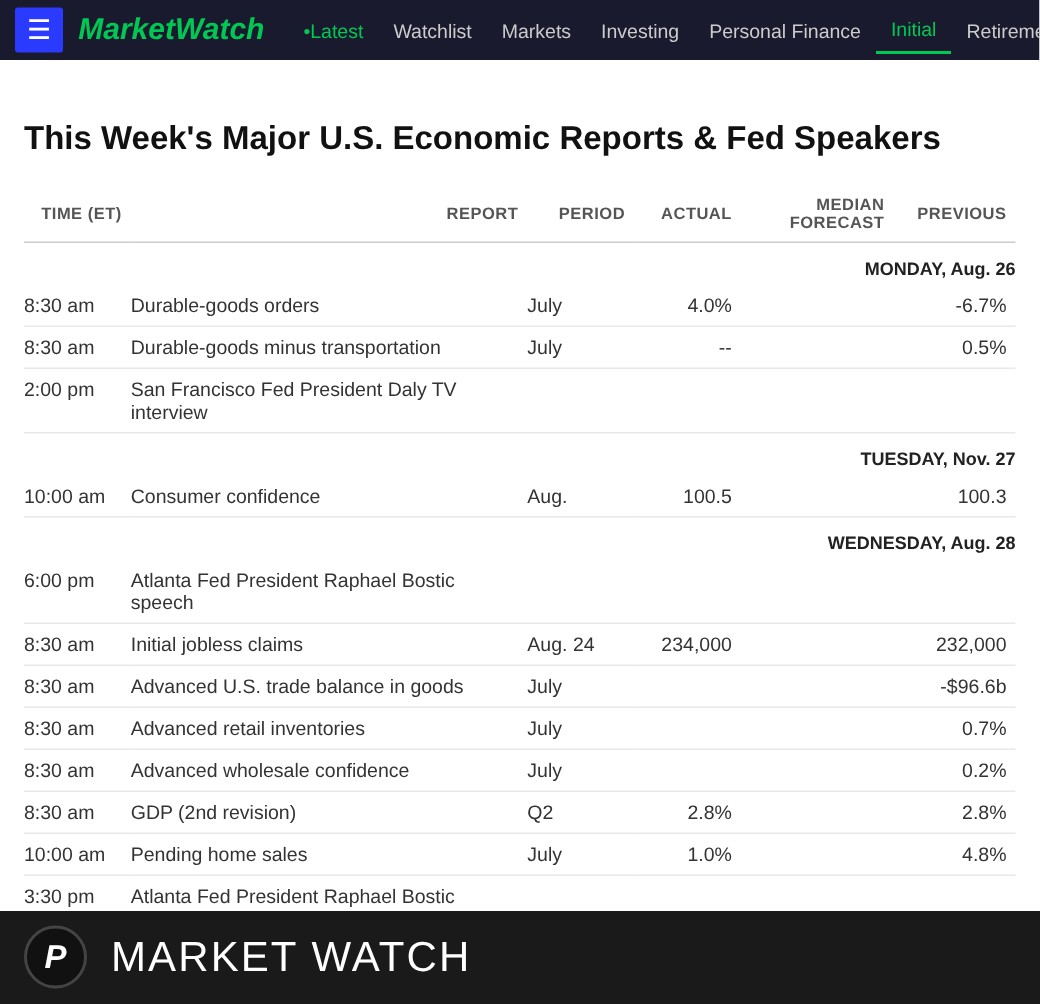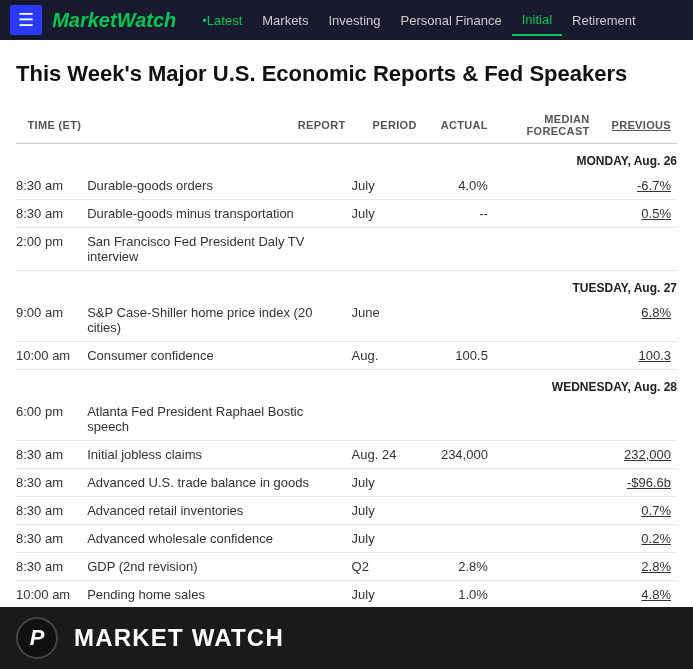--- a/index.html
+++ b/index.html
@@ -54,20 +54,21 @@
     
     .content {
       padding: 20px 16px 10px 16px;
     }
     .page-title {
       font-size: 22px;
       font-weight: bold;
       color: #111;
       margin-bottom: 20px;
       line-height: 1.3;
+      margin-top: 18px;
     }
 
     
     .report-table {
       width: 100%;
       border-collapse: collapse;
       font-size: 13px;
     }
     .report-table thead tr {
       border-bottom: 1px solid #ccc;
@@ -96,21 +97,21 @@
       border-bottom: 1px solid #e8e8e8;
       color: #333;
       vertical-align: top;
     }
     .report-table tbody tr.data-row td.right { text-align: right; }
     .col-time { width: 70px; }
     .col-report { width: 260px; }
     .col-period { width: 70px; margin-left: 31px; }
     .col-actual { width: 70px; text-align: right; }
     .col-median { width: 100px; text-align: right; }
-    .col-previous { width: 80px; text-align: right; text-decoration: underline; }
+    .col-previous { width: 80px; text-align: right; }
 
     
     .footer-bar {
       background: #1a1a1a;
       height: 62px;
       display: flex;
       align-items: center;
       padding: 0 16px;
       gap: 16px;
       position: fixed;
@@ -129,35 +130,36 @@
       flex-shrink: 0;
     }
     .footer-logo-p {
       color: #fff;
       font-size: 22px;
       font-weight: bold;
       font-style: italic;
     }
     .footer-title {
       color: #fff;
-      font-size: 24px;
-      font-weight: bold;
+      font-size: 28px;
+      font-weight: normal;
       letter-spacing: 0.05em;
     }
   </style>
 </head>
 <body>
 
 <nav class="navbar">
   <span class="navbar-hamburger">☰</span>
   <span class="navbar-logo">
     <span>Market</span><span style="color:#00c853;">Watch</span>
   </span>
   <div class="nav-links">
     <span class="nav-item latest">Latest</span>
+    <span class="nav-item">Watchlist</span>
     <span class="nav-item">Markets</span>
     <span class="nav-item">Investing</span>
     <span class="nav-item">Personal Finance</span>
     <span class="nav-item active">Initial</span>
     <span class="nav-item">Retirement</span>
 
   </div>
 </nav>
 
 <div class="content">
@@ -196,29 +198,21 @@
         </tr>
         <tr class="data-row">
           <td class="col-time">2:00 pm</td>
           <td class="col-report">San Francisco Fed President Daly TV interview</td>
           <td class="col-period"></td>
           <td class="col-actual right"></td>
           <td class="col-median right"></td>
           <td class="col-previous right"></td>
         </tr>
         <tr class="day-header">
-          <td colspan="6">TUESDAY, Aug. 27</td>
-        </tr>
-        <tr class="data-row">
-          <td class="col-time">9:00 am</td>
-          <td class="col-report">S&amp;P Case-Shiller home price index (20 cities)</td>
-          <td class="col-period">June</td>
-          <td class="col-actual right"></td>
-          <td class="col-median right"></td>
-          <td class="col-previous right">6.8%</td>
+          <td colspan="6">TUESDAY, Nov. 27</td>
         </tr>
         <tr class="data-row">
           <td class="col-time">10:00 am</td>
           <td class="col-report">Consumer confidence</td>
           <td class="col-period">Aug.</td>
           <td class="col-actual right">100.5</td>
           <td class="col-median right"></td>
           <td class="col-previous right">100.3</td>
         </tr>
         <tr class="day-header">

